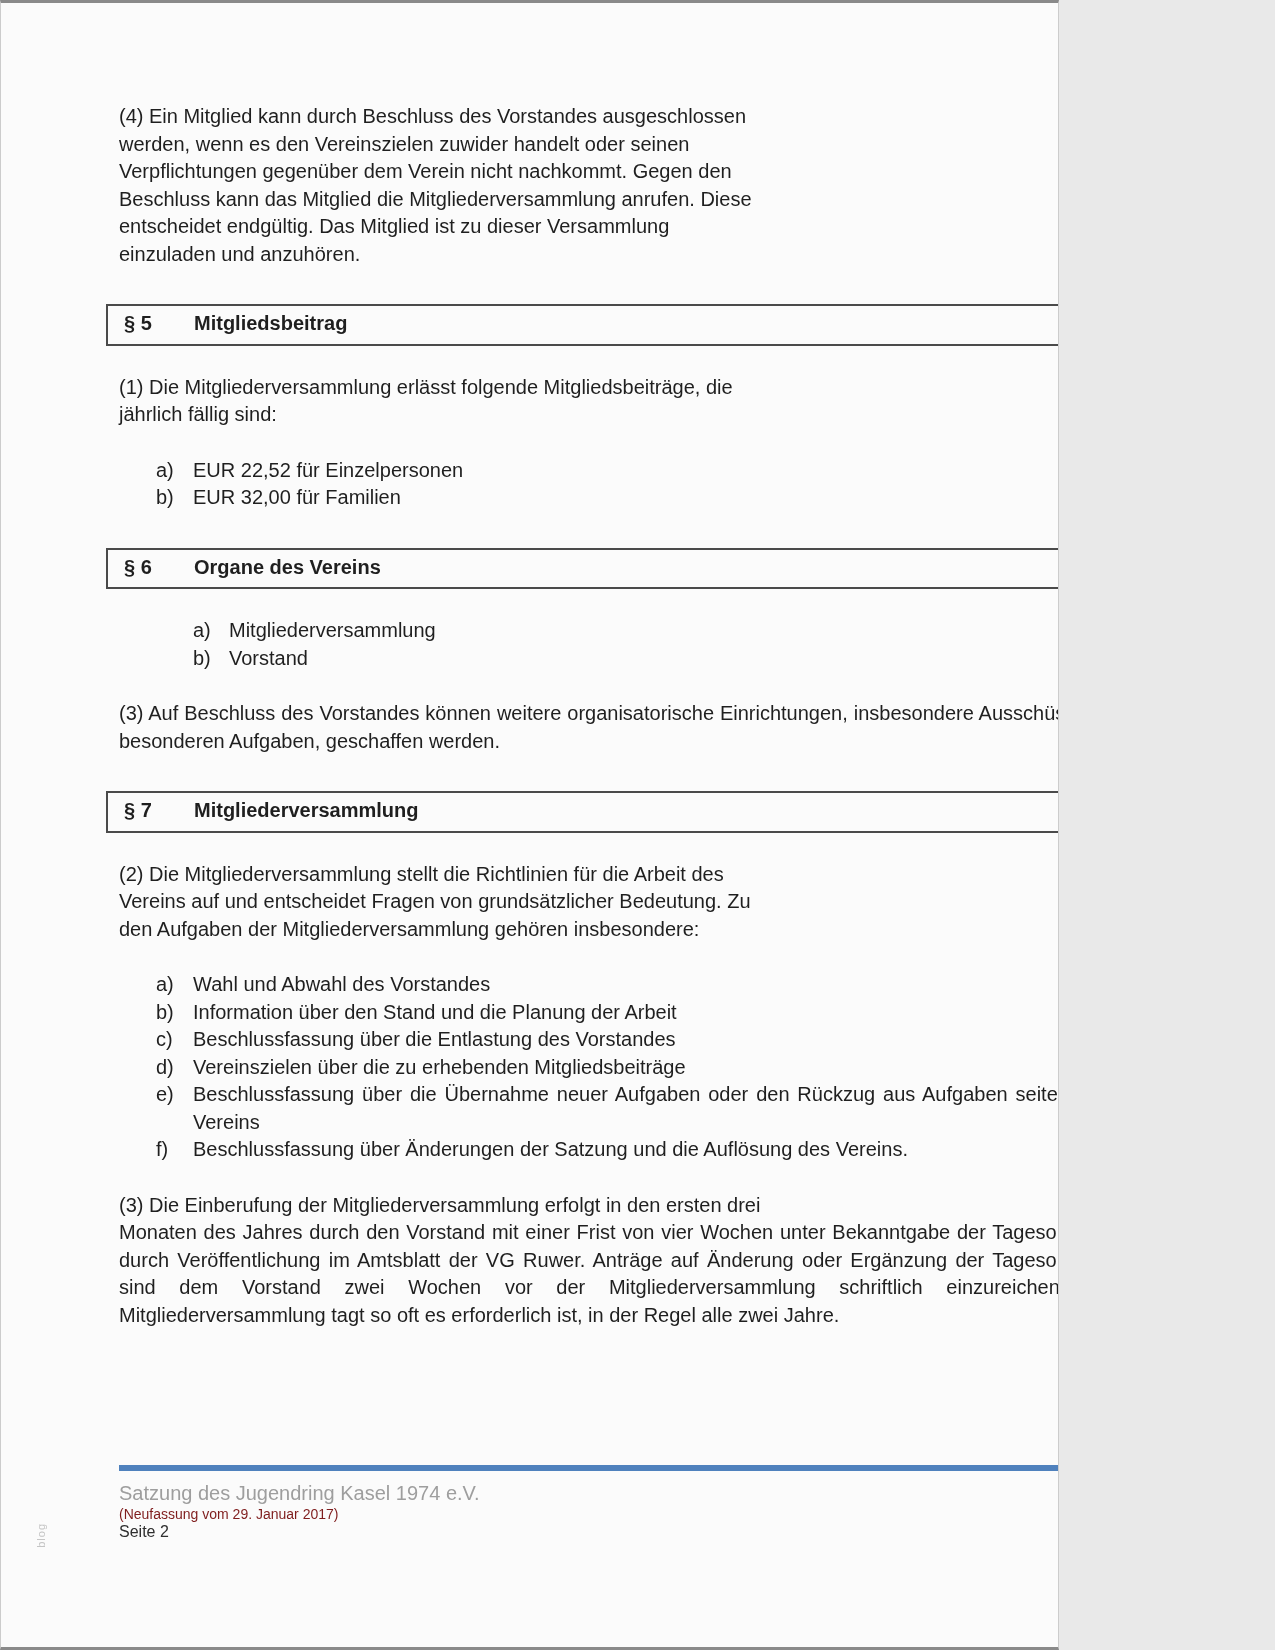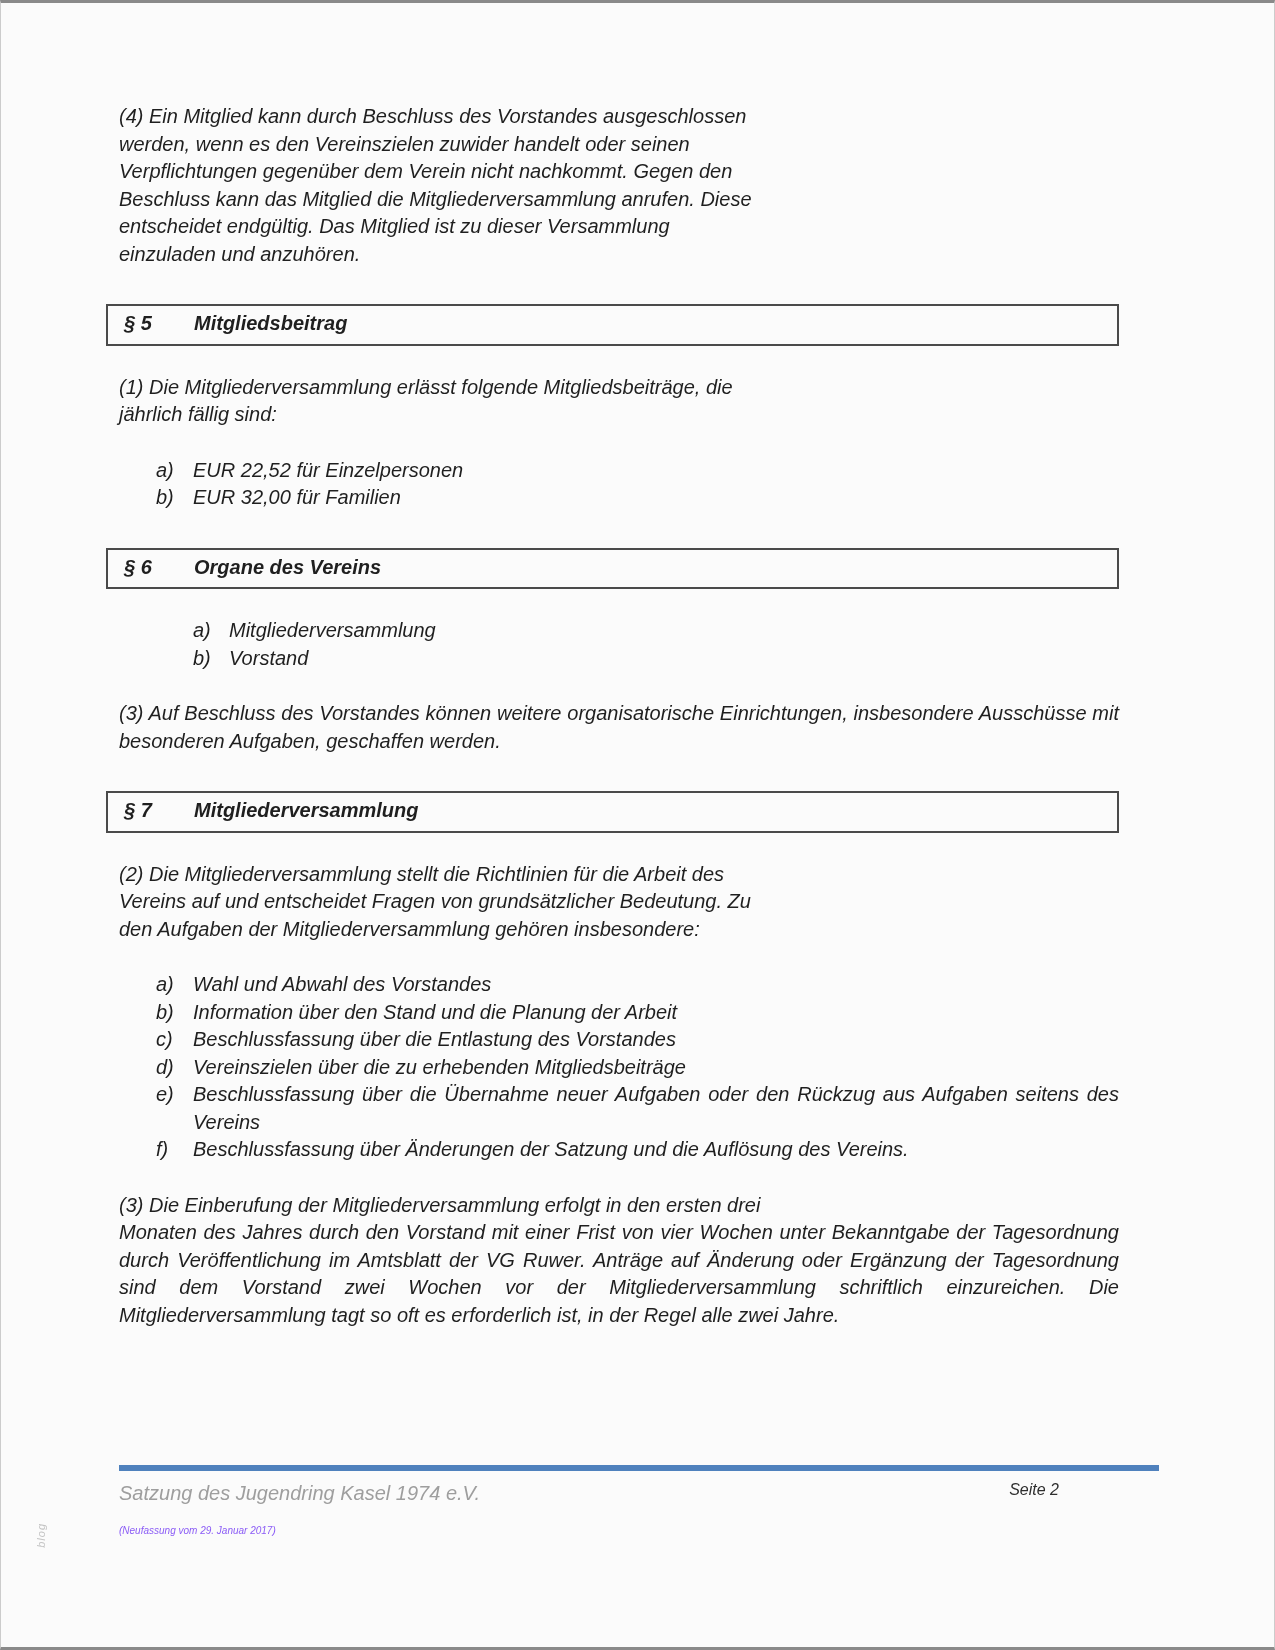--- a/index.html
+++ b/index.html
@@ -3,29 +3,28 @@
 <meta charset="utf-8">
 <style>
   * { box-sizing: border-box; }
   html, body { margin: 0; padding: 0; }
   body {
     background: #e9e9e9;
     font-family: "Liberation Sans", "DejaVu Sans", sans-serif;
   }
   .page {
     position: relative;
-    width: 1275px;
+    width: 1059px;
     height: 1650px;
     background: #fbfbfb;
     border-top: 3px solid #8a8a8a;
     border-bottom: 3px solid #8a8a8a;
     border-left: 1px solid #cccccc;
     border-right: 1px solid #cccccc;
     overflow: hidden;
-    font-style: italic;
   }
   .content {
     position: absolute;
     left: 118px;
     top: 100px;
     width: 1000px;
     color: #1f1f1f;
     font-size: 20px;
     line-height: 27.5px;
   }
@@ -59,31 +58,32 @@
   .footer-rule {
     height: 6px;
     width: 100%;
     background: #4f81bd;
   }
   .footer-row {
     display: flex;
     justify-content: space-between;
     align-items: flex-start;
     margin-top: 10px;
+    flex-direction: column;
   }
   .footer-title {
     color: #9e9e9e;
     font-size: 20px;
     line-height: 24px;
   }
   .footer-subtitle {
-    color: #8b5cf6;
-    font-size: 10px;
+    color: #7f1d1d;
+    font-size: 14px;
     line-height: 18px;
-    margin-top: 17px;
+    margin-top: 0;
   }
   .footer-page {
     color: #2e2e2e;
     font-size: 16px;
     margin-right: 100px;
   }
   .watermark {
     position: absolute;
     left: 34px;
     top: 1520px;

